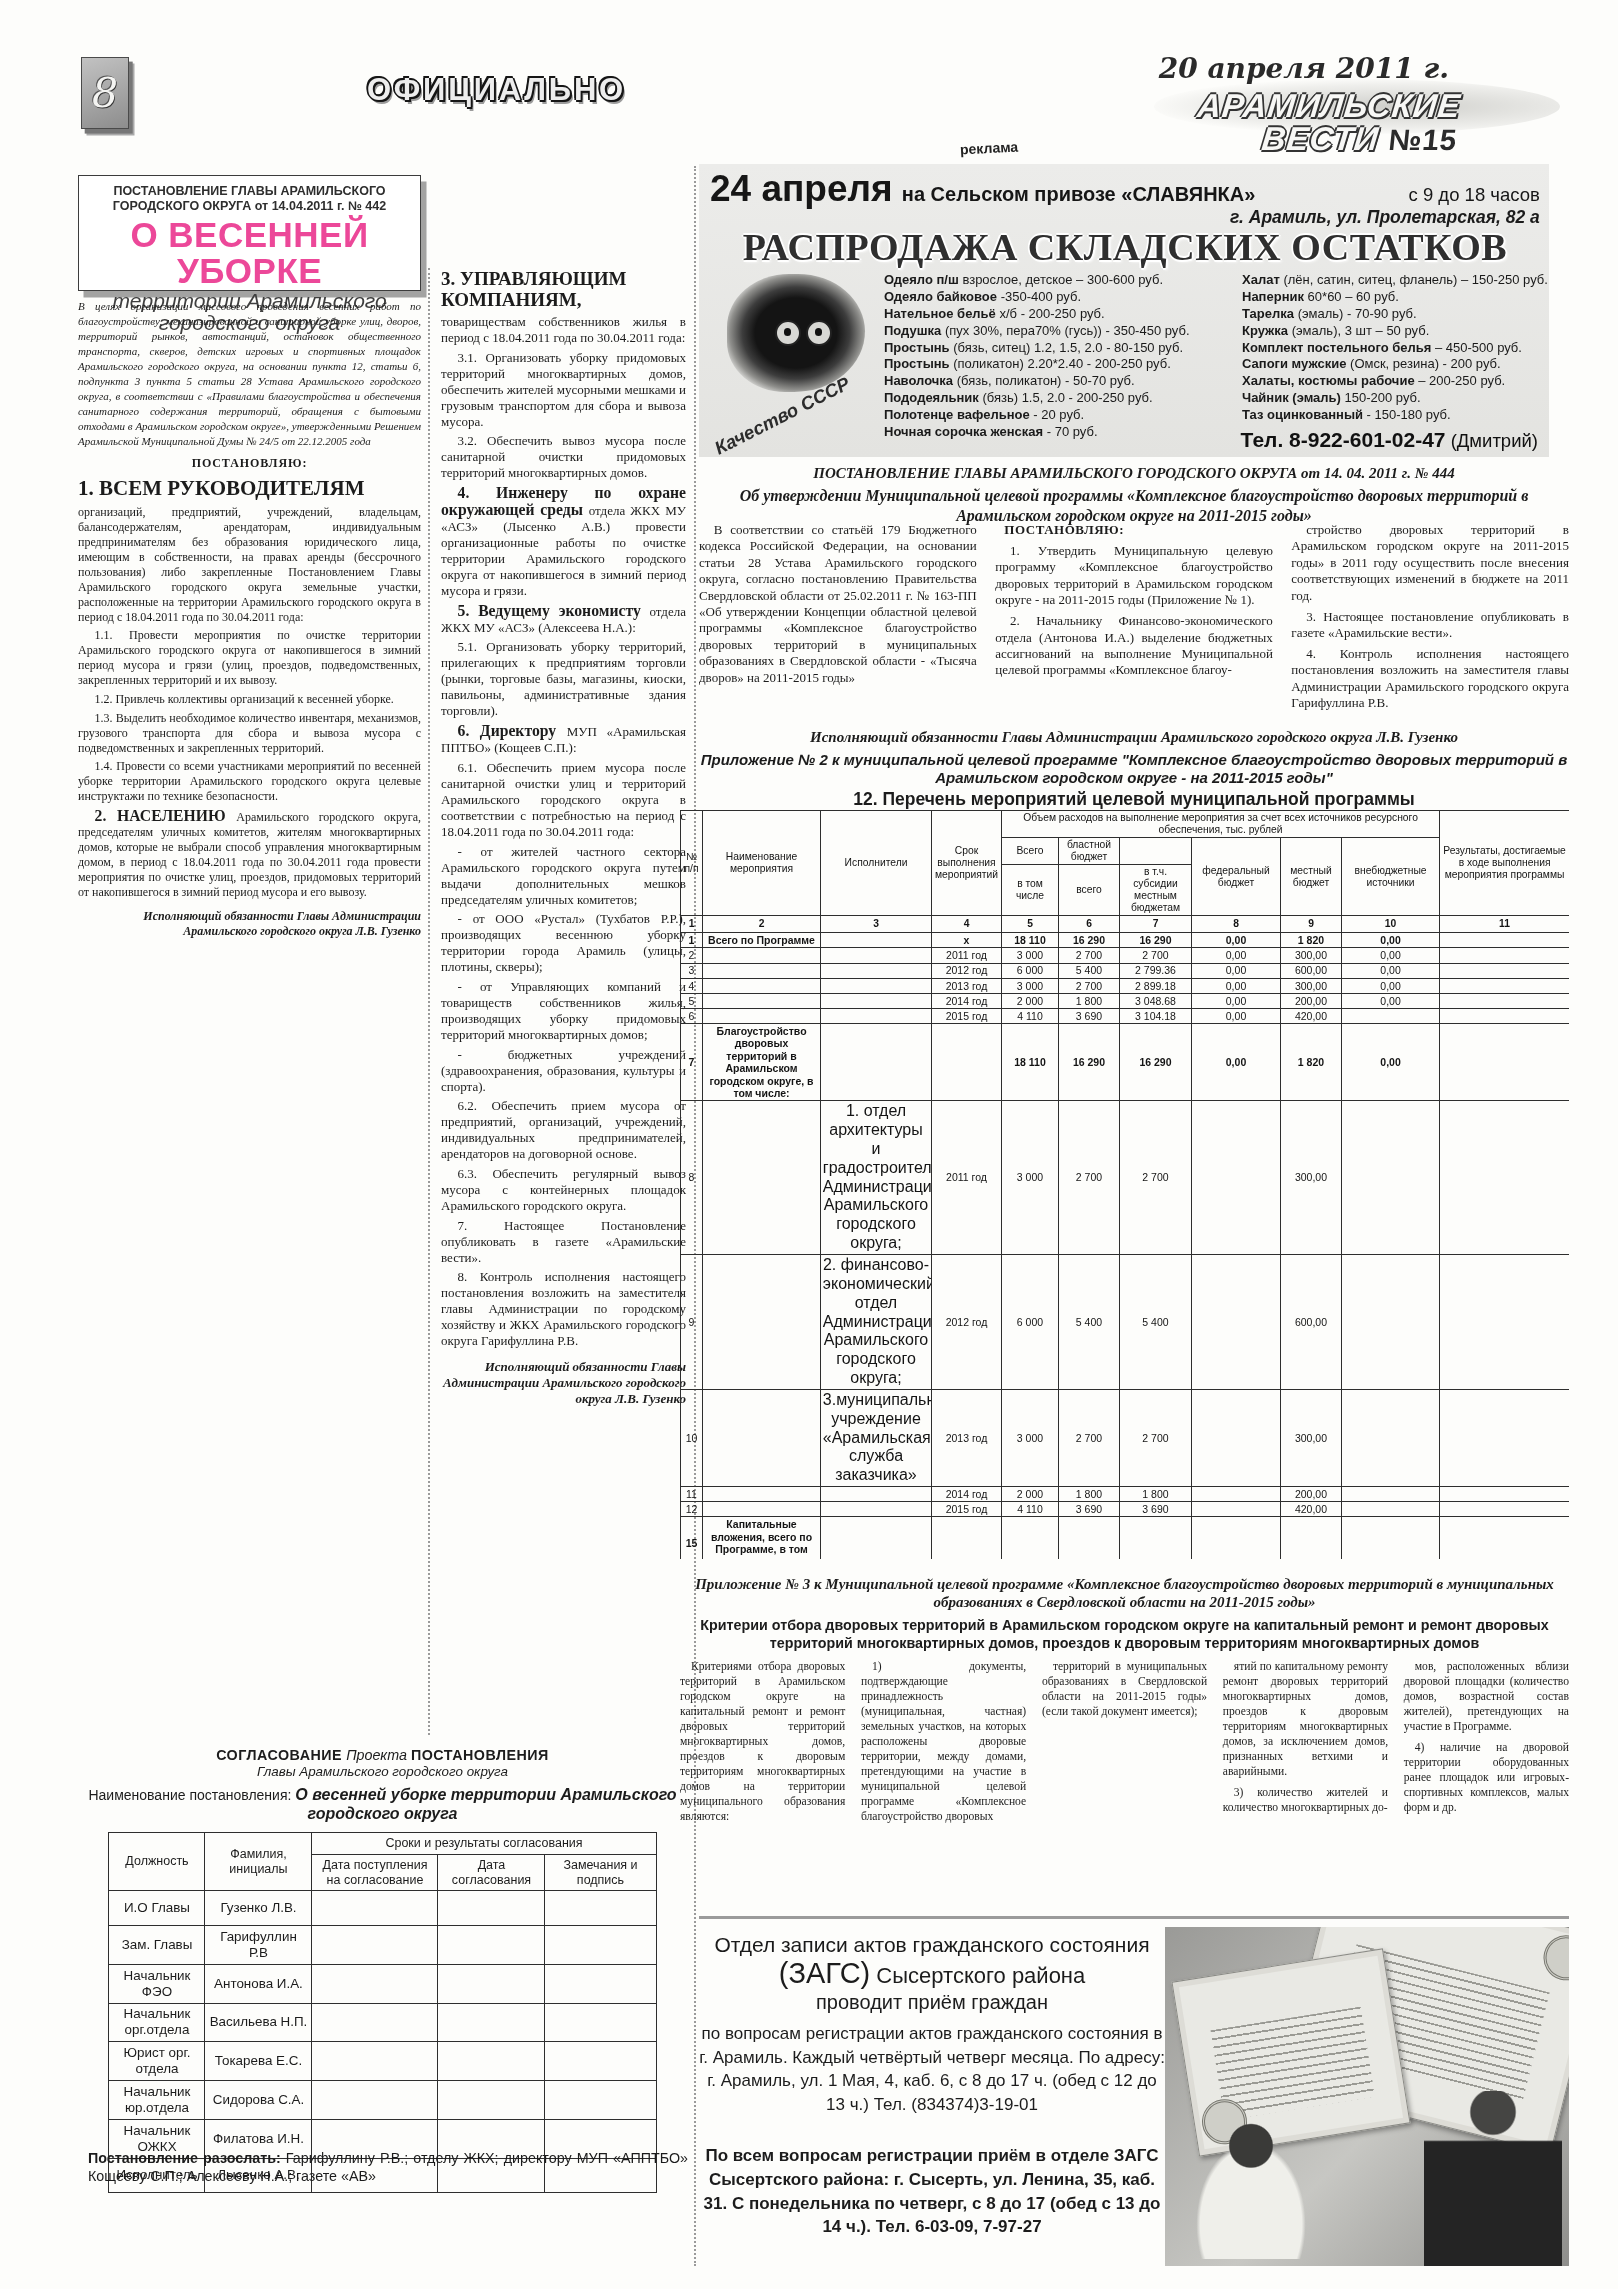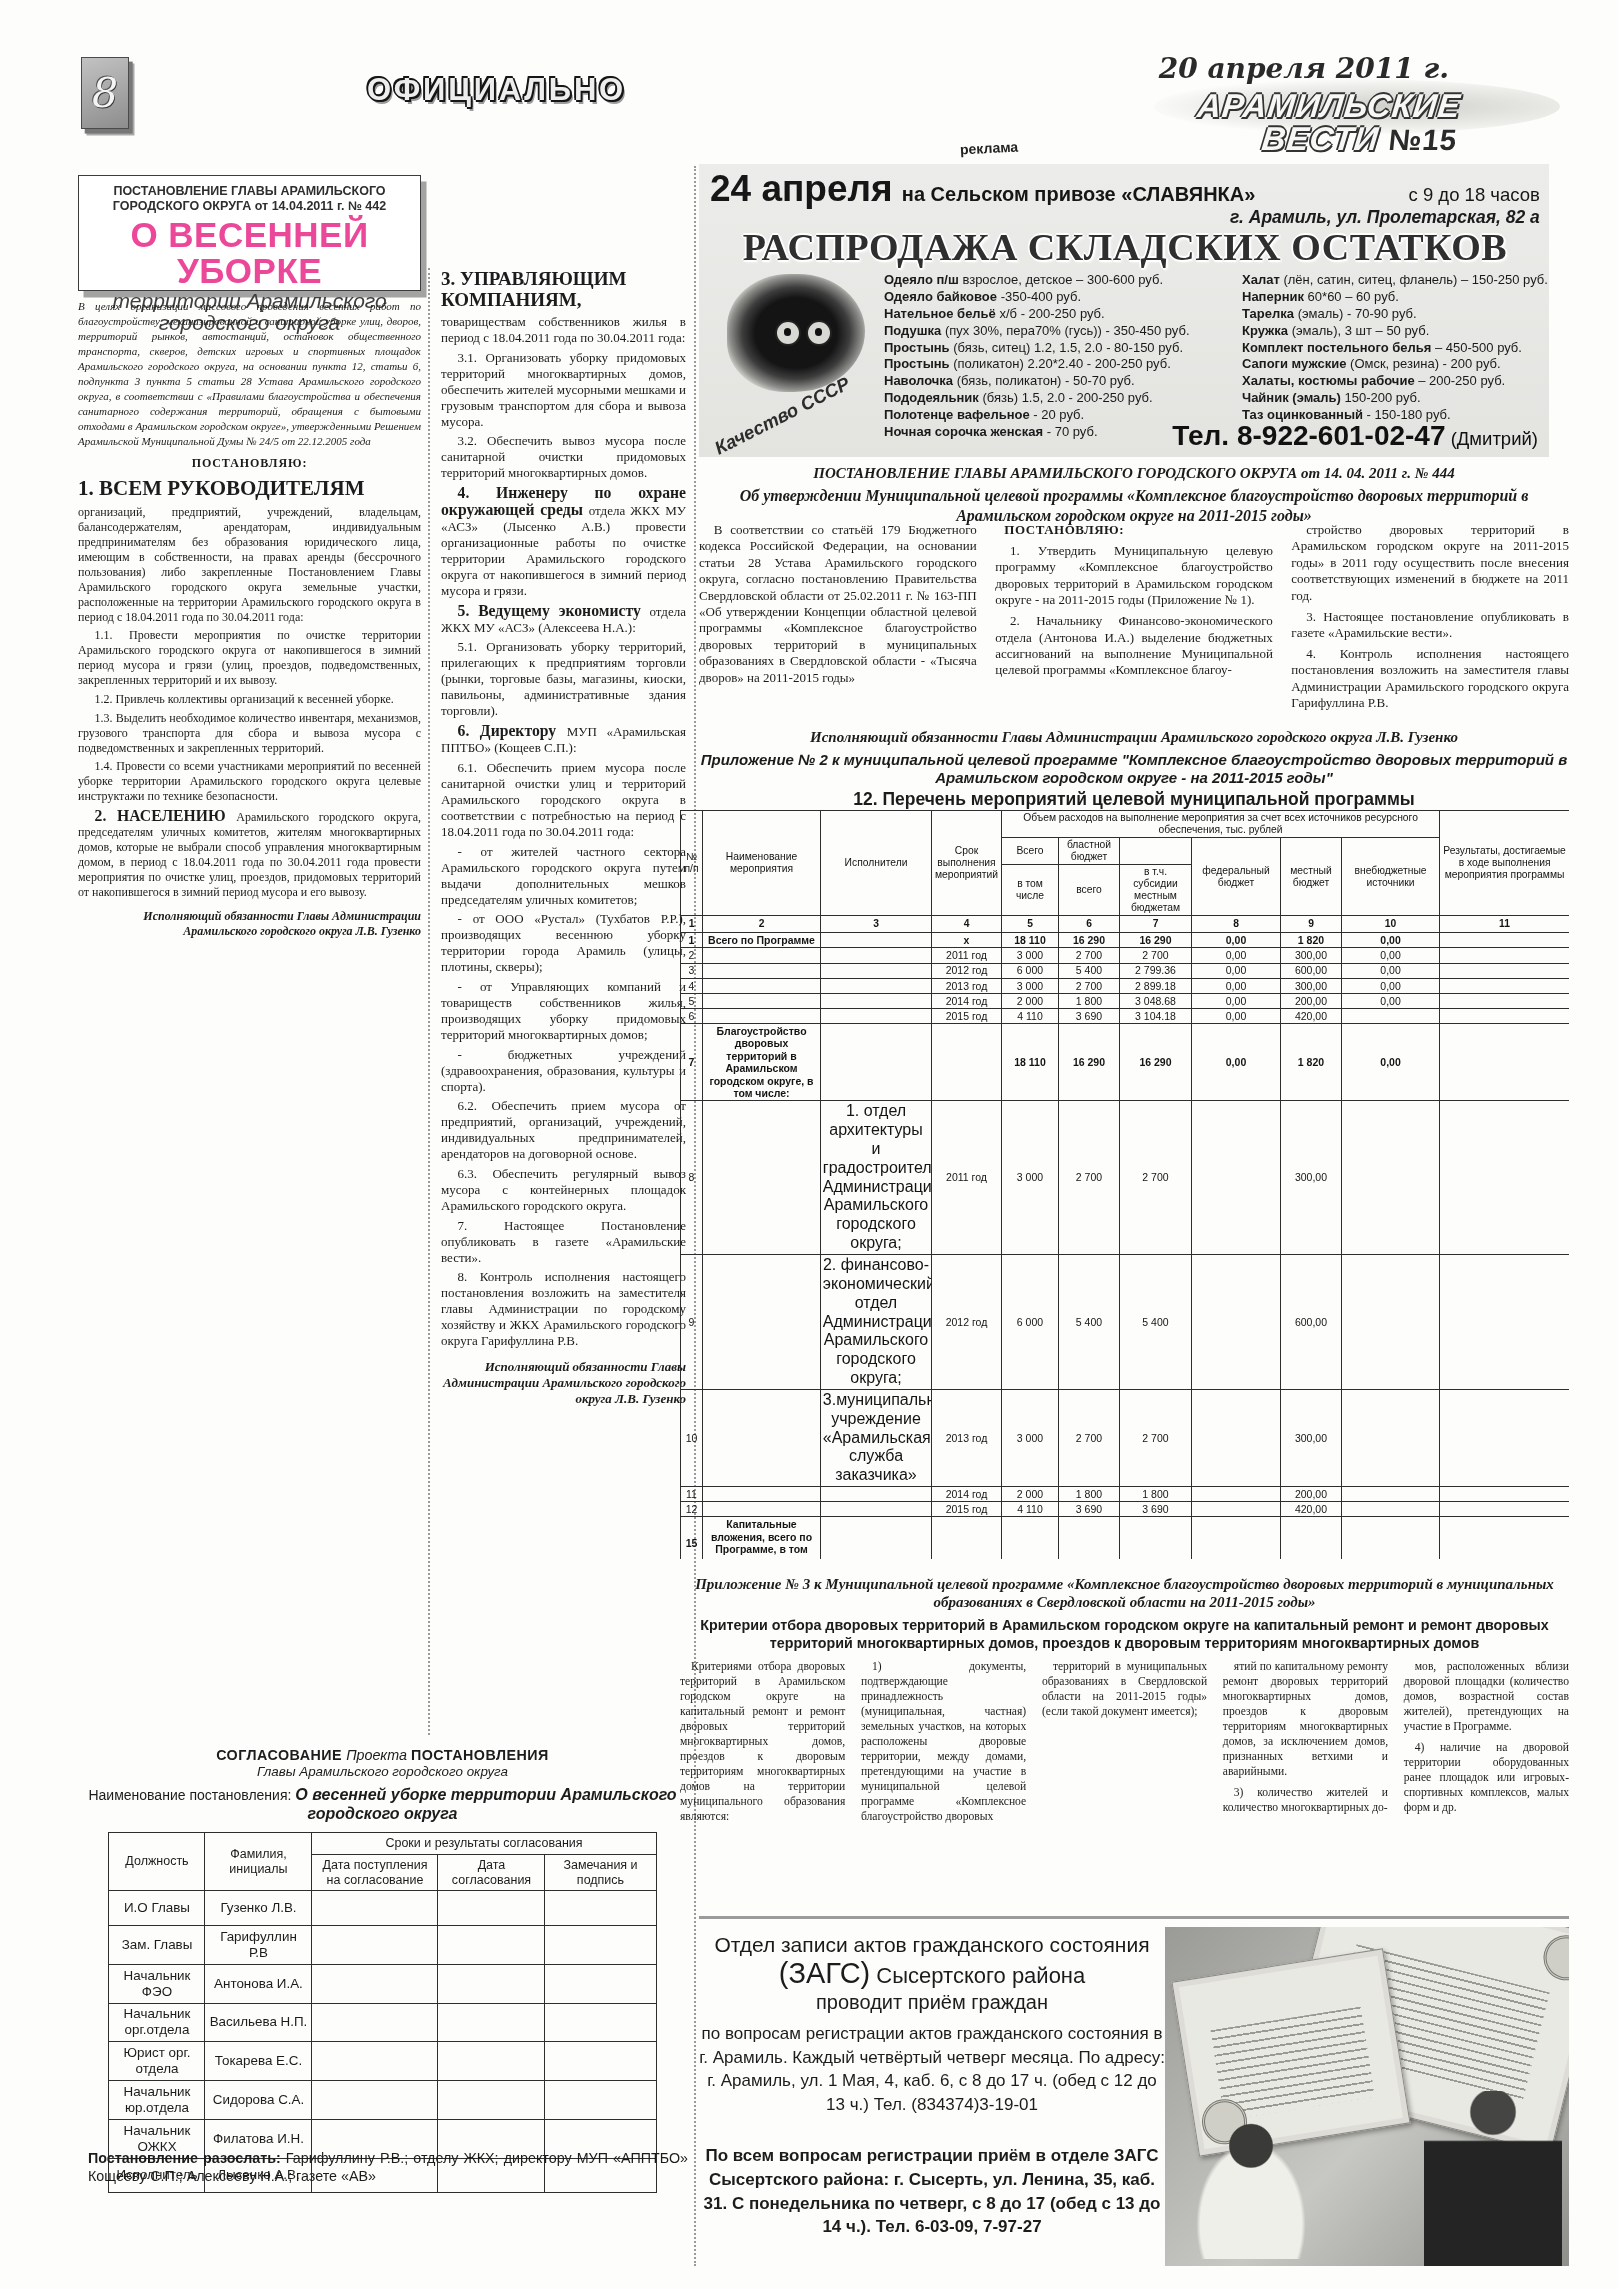--- a/index.html
+++ b/index.html
@@ -63,21 +63,21 @@
   .owl-eye{position:absolute;width:22px;height:22px;border-radius:50%;background:#d8d8d4;border:2.8px solid #222;}
   .owl-eye.l{left:65px;top:48px;} .owl-eye.r{left:96px;top:48px;}
   .owl-pupil{position:absolute;left:6.5px;top:6.5px;width:7.4px;height:7.4px;border-radius:50%;background:#111;}
   .quality{position:absolute;left:-1.8px;bottom:3.7px;transform:rotate(-27deg);
            font:italic 800 18.5px "Liberation Sans",sans-serif;color:#2c2c2c;}
   .ad-lists{display:flex;flex:1;}
   .ad-colL{width:358px;} .ad-colR{width:305px;}
   .ad-item{font:13px/1.3 "Liberation Sans",sans-serif;color:#1a1a1a;white-space:nowrap;}
   .ad-item b{font-weight:700;}
   .ad-phone{position:absolute;right:11px;bottom:5.5px;font:18.5px "Liberation Sans",sans-serif;color:#111;}
-  .ad-phone b{font-size:28px;}
+  .ad-phone b{font-size:21px;}
   
   .d444head{left:699px;top:464px;width:870px;text-align:center;}
   .d444head .l1{font:italic 700 15px/1.25 "Liberation Serif",serif;}
   .d444head .l2{font:italic 700 16px/1.2 "Liberation Serif",serif;margin-top:3.7px;}
   .cols444{left:699px;top:522px;width:870px;height:207px;display:flex;gap:18.5px;}
   .cols444 .c{flex:1;text-align:justify;font:13px/16.4px "Liberation Serif",serif;}
   .cols444 .c p{margin:0 0 4.6px;text-indent:14.8px;}
   .cols444 .c p.bold{font-weight:700;text-indent:9.2px;letter-spacing:0.5px;}
   .sig444{left:699px;top:729px;width:870px;text-align:center;font:italic 700 15px "Liberation Serif",serif;}
   .app2{left:699px;top:751px;width:870px;text-align:center;font:italic 700 15px/1.2 "Liberation Sans",sans-serif;}

